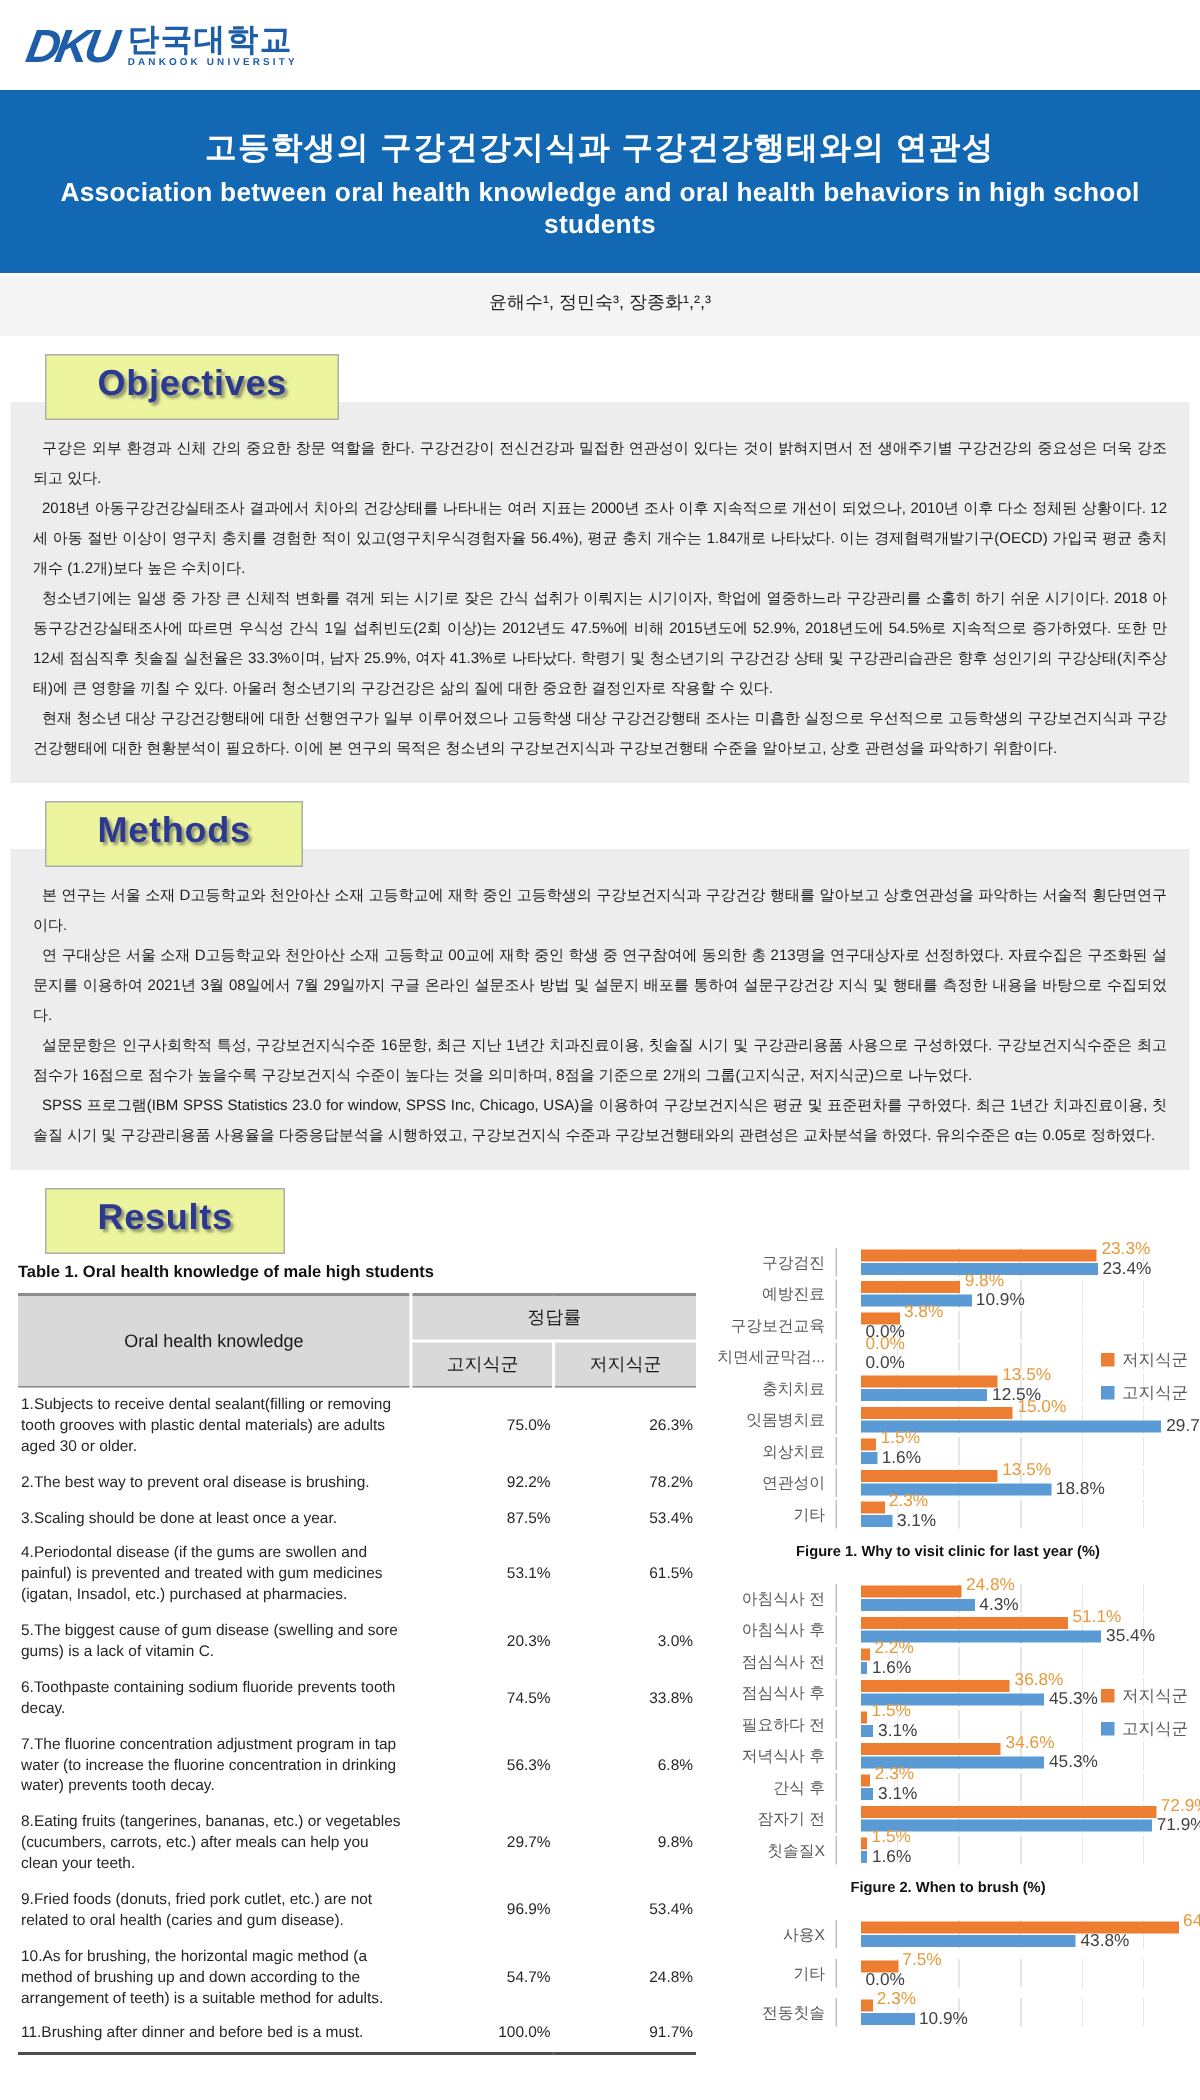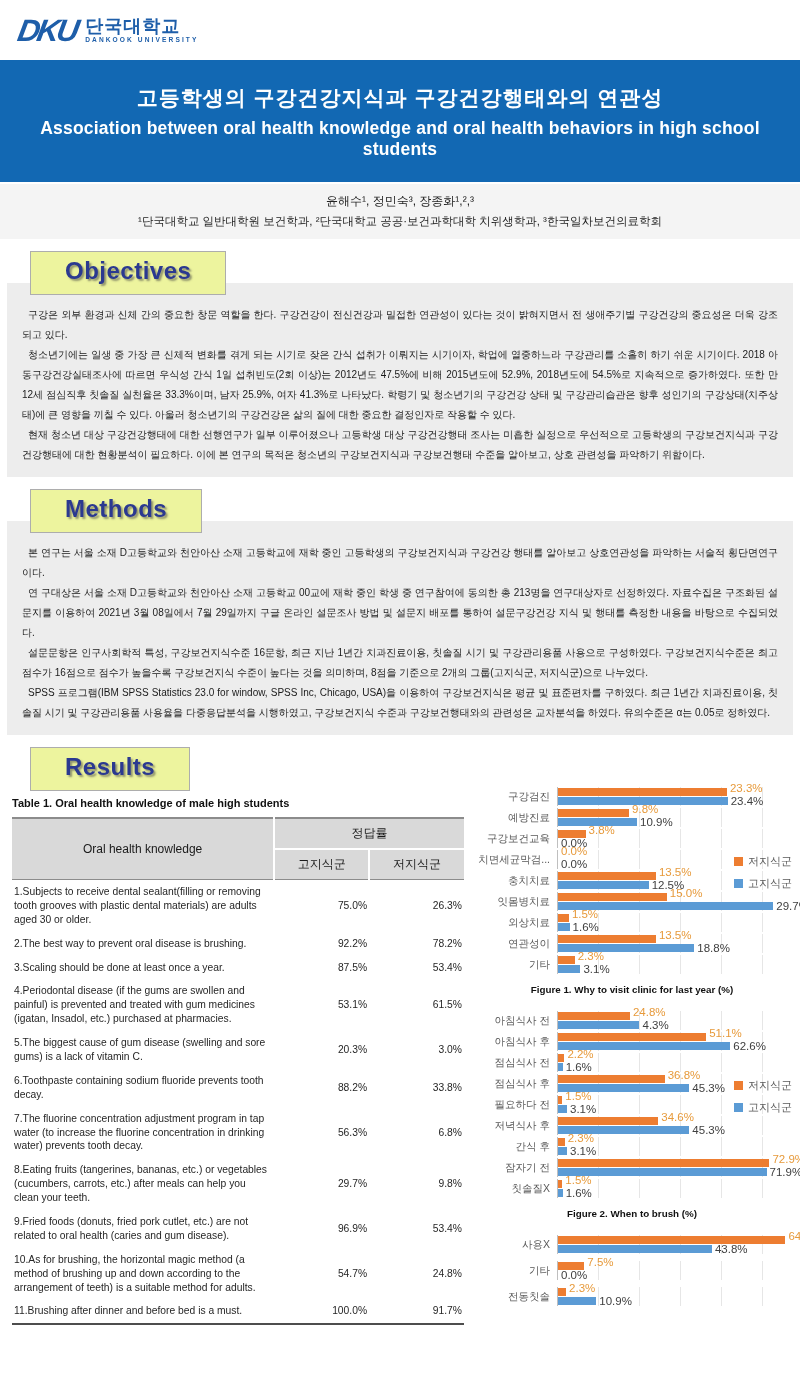--- a/index.html
+++ b/index.html
@@ -3,21 +3,21 @@
 <meta charset="utf-8">
 <style>
   html,body{margin:0;padding:0;background:#fff;}
   body{font-family:"Liberation Sans","DejaVu Sans",sans-serif;}
   .poster{width:800px;min-height:1400px;position:relative;background:#fff;overflow:hidden;box-sizing:border-box;padding-bottom:10px;}
 
   
   .top{height:60px;display:flex;align-items:center;padding-left:18px;background:#fff;}
   .logo{display:flex;align-items:center;gap:9px;color:#1E5EA9;}
   .logo-mark{font-size:31px;font-weight:bold;font-style:italic;letter-spacing:-3px;transform:skewX(-10deg);line-height:1;}
-  .logo-kr{font-size:18px;font-weight:bold;letter-spacing:1px;line-height:1.1;}
+  .logo-kr{font-size:21px;font-weight:bold;letter-spacing:1px;line-height:1.1;}
   .logo-en{font-size:6.6px;font-weight:bold;letter-spacing:2.1px;}
 
   
   .banner{background:#1268B3;color:#fff;text-align:center;padding:24px 6px 22px;}
   .banner-kr{font-size:21px;font-weight:bold;letter-spacing:1px;margin-bottom:6px;}
   .banner-en{font-size:17.5px;font-weight:bold;letter-spacing:.2px;}
 
   
   .authors{background:#F4F4F4;text-align:center;padding:9px 0 10px;margin-top:2px;}
   .authors-names{font-size:12px;color:#222;margin-bottom:4px;}
@@ -47,21 +47,21 @@
   table.ktable td{font-size:10.3px;color:#262626;padding:5px 2px;line-height:1.35;vertical-align:middle;}
   td.val{text-align:right;padding-right:15px;font-size:10.8px;white-space:nowrap;width:21%;}
 
   
   .figure{position:relative;margin-bottom:4px;}
   .chart{position:relative;}
   .brow{display:flex;align-items:center;margin-bottom:2px;}
   .blabel{width:76px;flex:none;text-align:right;padding-right:7px;font-size:10.5px;color:#595959;white-space:nowrap;overflow:hidden;}
   .btrack{flex:1;position:relative;border-left:1px solid #BFBFBF;
     background-image:repeating-linear-gradient(to right,transparent 0,transparent 40px,#E6E6E6 40px,#E6E6E6 41px);}
-  .bline{display:flex;align-items:center;height:9.5px;overflow:visible;}
+  .bline{display:flex;align-items:center;height:9.5px;overflow:visible;margin-left:16px;}
   .bar{height:8px;flex:none;}
   .val{font-size:11.5px;margin-left:3px;white-space:nowrap;line-height:1;}
   .val-low{position:relative;top:-3px;}
   .legend{font-size:11px;color:#595959;}
   .legend-right{position:absolute;right:-2px;top:36%;}
   .legend-item{display:flex;align-items:center;margin-bottom:7px;white-space:nowrap;}
   .swatch{width:9px;height:9px;margin-right:5px;flex:none;display:inline-block;}
   .fig-caption{text-align:center;font-size:9.8px;font-weight:bold;color:#111;margin:10px 0 16px 0;}
   .fig3 .brow{margin-bottom:7px;}
 </style>
@@ -80,27 +80,27 @@
     </div>
   </div>
 
   <div class="banner">
     <div class="banner-kr">고등학생의 구강건강지식과 구강건강행태와의 연관성</div>
     <div class="banner-en">Association between oral health knowledge and oral health behaviors in high school students</div>
   </div>
 
   <div class="authors">
     <div class="authors-names">윤해수¹, 정민숙³, 장종화¹,²,³</div>
-    <div class="authors-affil">¹단국대학교 일반대학원 보건학과, ²단국대학교 공공·보건과학대학 치위생학과, ³한국일차보건의료학회</div>
   </div>
 
   <div class="section">
     <div class="section-head">Objectives</div>
     <div class="panel">
       <p>구강은 외부 환경과 신체 간의 중요한 창문 역할을 한다. 구강건강이 전신건강과 밀접한 연관성이 있다는 것이 밝혀지면서 전 생애주기별 구강건강의 중요성은 더욱 강조되고 있다.</p>
+      <p>2018년 아동구강건강실태조사 결과에서 치아의 건강상태를 나타내는 여러 지표는 2000년 조사 이후 지속적으로 개선이 되었으나, 2010년 이후 다소 정체된 상황이다. 12세 아동 절반 이상이 영구치 충치를 경험한 적이 있고(영구치우식경험자율 56.4%), 평균 충치 개수는 1.84개로 나타났다. 이는 경제협력개발기구(OECD) 가입국 평균 충치 개수 (1.2개)보다 높은 수치이다.</p>
       <p>청소년기에는 일생 중 가장 큰 신체적 변화를 겪게 되는 시기로 잦은 간식 섭취가 이뤄지는 시기이자, 학업에 열중하느라 구강관리를 소홀히 하기 쉬운 시기이다. 2018 아동구강건강실태조사에 따르면 우식성 간식 1일 섭취빈도(2회 이상)는 2012년도 47.5%에 비해 2015년도에 52.9%, 2018년도에 54.5%로 지속적으로 증가하였다. 또한 만 12세 점심직후 칫솔질 실천율은 33.3%이며, 남자 25.9%, 여자 41.3%로 나타났다. 학령기 및 청소년기의 구강건강 상태 및 구강관리습관은 향후 성인기의 구강상태(치주상태)에 큰 영향을 끼칠 수 있다. 아울러 청소년기의 구강건강은 삶의 질에 대한 중요한 결정인자로 작용할 수 있다.</p>
       <p>현재 청소년 대상 구강건강행태에 대한 선행연구가 일부 이루어졌으나 고등학생 대상 구강건강행태 조사는 미흡한 실정으로 우선적으로 고등학생의 구강보건지식과 구강건강행태에 대한 현황분석이 필요하다. 이에 본 연구의 목적은 청소년의 구강보건지식과 구강보건행태 수준을 알아보고, 상호 관련성을 파악하기 위함이다.</p>
     </div>
   </div>
 
   <div class="section">
     <div class="section-head">Methods</div>
     <div class="panel">
       <p>본 연구는 서울 소재 D고등학교와 천안아산 소재 고등학교에 재학 중인 고등학생의 구강보건지식과 구강건강 행태를 알아보고 상호연관성을 파악하는 서술적 횡단면연구이다.</p>
       <p>연 구대상은 서울 소재 D고등학교와 천안아산 소재 고등학교 00교에 재학 중인 학생 중 연구참여에 동의한 총 213명을 연구대상자로 선정하였다. 자료수집은 구조화된 설문지를 이용하여 2021년 3월 08일에서 7월 29일까지 구글 온라인 설문조사 방법 및 설문지 배포를 통하여 설문구강건강 지식 및 행태를 측정한 내용을 바탕으로 수집되었다.</p>
@@ -147,21 +147,21 @@
                 <td class="val">53.1%</td>
                 <td class="val">61.5%</td>
               </tr>
               <tr>
                 <td>5.The biggest cause of gum disease (swelling and sore gums) is a lack of vitamin C.</td>
                 <td class="val">20.3%</td>
                 <td class="val">3.0%</td>
               </tr>
               <tr>
                 <td>6.Toothpaste containing sodium fluoride prevents tooth decay.</td>
-                <td class="val">88.2%</td>
+                <td class="val">74.5%</td>
                 <td class="val">33.8%</td>
               </tr>
               <tr>
                 <td>7.The fluorine concentration adjustment program in tap water (to increase the fluorine concentration in drinking water) prevents tooth decay.</td>
                 <td class="val">56.3%</td>
                 <td class="val">6.8%</td>
               </tr>
               <tr>
                 <td>8.Eating fruits (tangerines, bananas, etc.) or vegetables (cucumbers, carrots, etc.) after meals can help you clean your teeth.</td>
                 <td class="val">29.7%</td>
@@ -341,21 +341,21 @@
                 </div>
                 <div class="brow">
                   <div class="blabel">아침식사 후</div>
                   <div class="btrack">
                     <div class="bline">
                       <div class="bar" style="width: 63.875%; background: rgb(237, 125, 49);"></div>
                       <span class="val val-low" style="color: rgb(231, 154, 59);">51.1%</span>
                     </div>
                     <div class="bline">
                       <div class="bar" style="width: 74.25%; background: rgb(91, 155, 213);"></div>
-                      <span class="val val-high" style="color: rgb(64, 64, 64);">62.6%</span>
+                      <span class="val val-high" style="color: rgb(64, 64, 64);">35.4%</span>
                     </div>
                   </div>
                 </div>
                 <div class="brow">
                   <div class="blabel">점심식사 전</div>
                   <div class="btrack">
                     <div class="bline">
                       <div class="bar" style="width: 2.75%; background: rgb(237, 125, 49);"></div>
                       <span class="val val-low" style="color: rgb(231, 154, 59);">2.2%</span>
                     </div>

